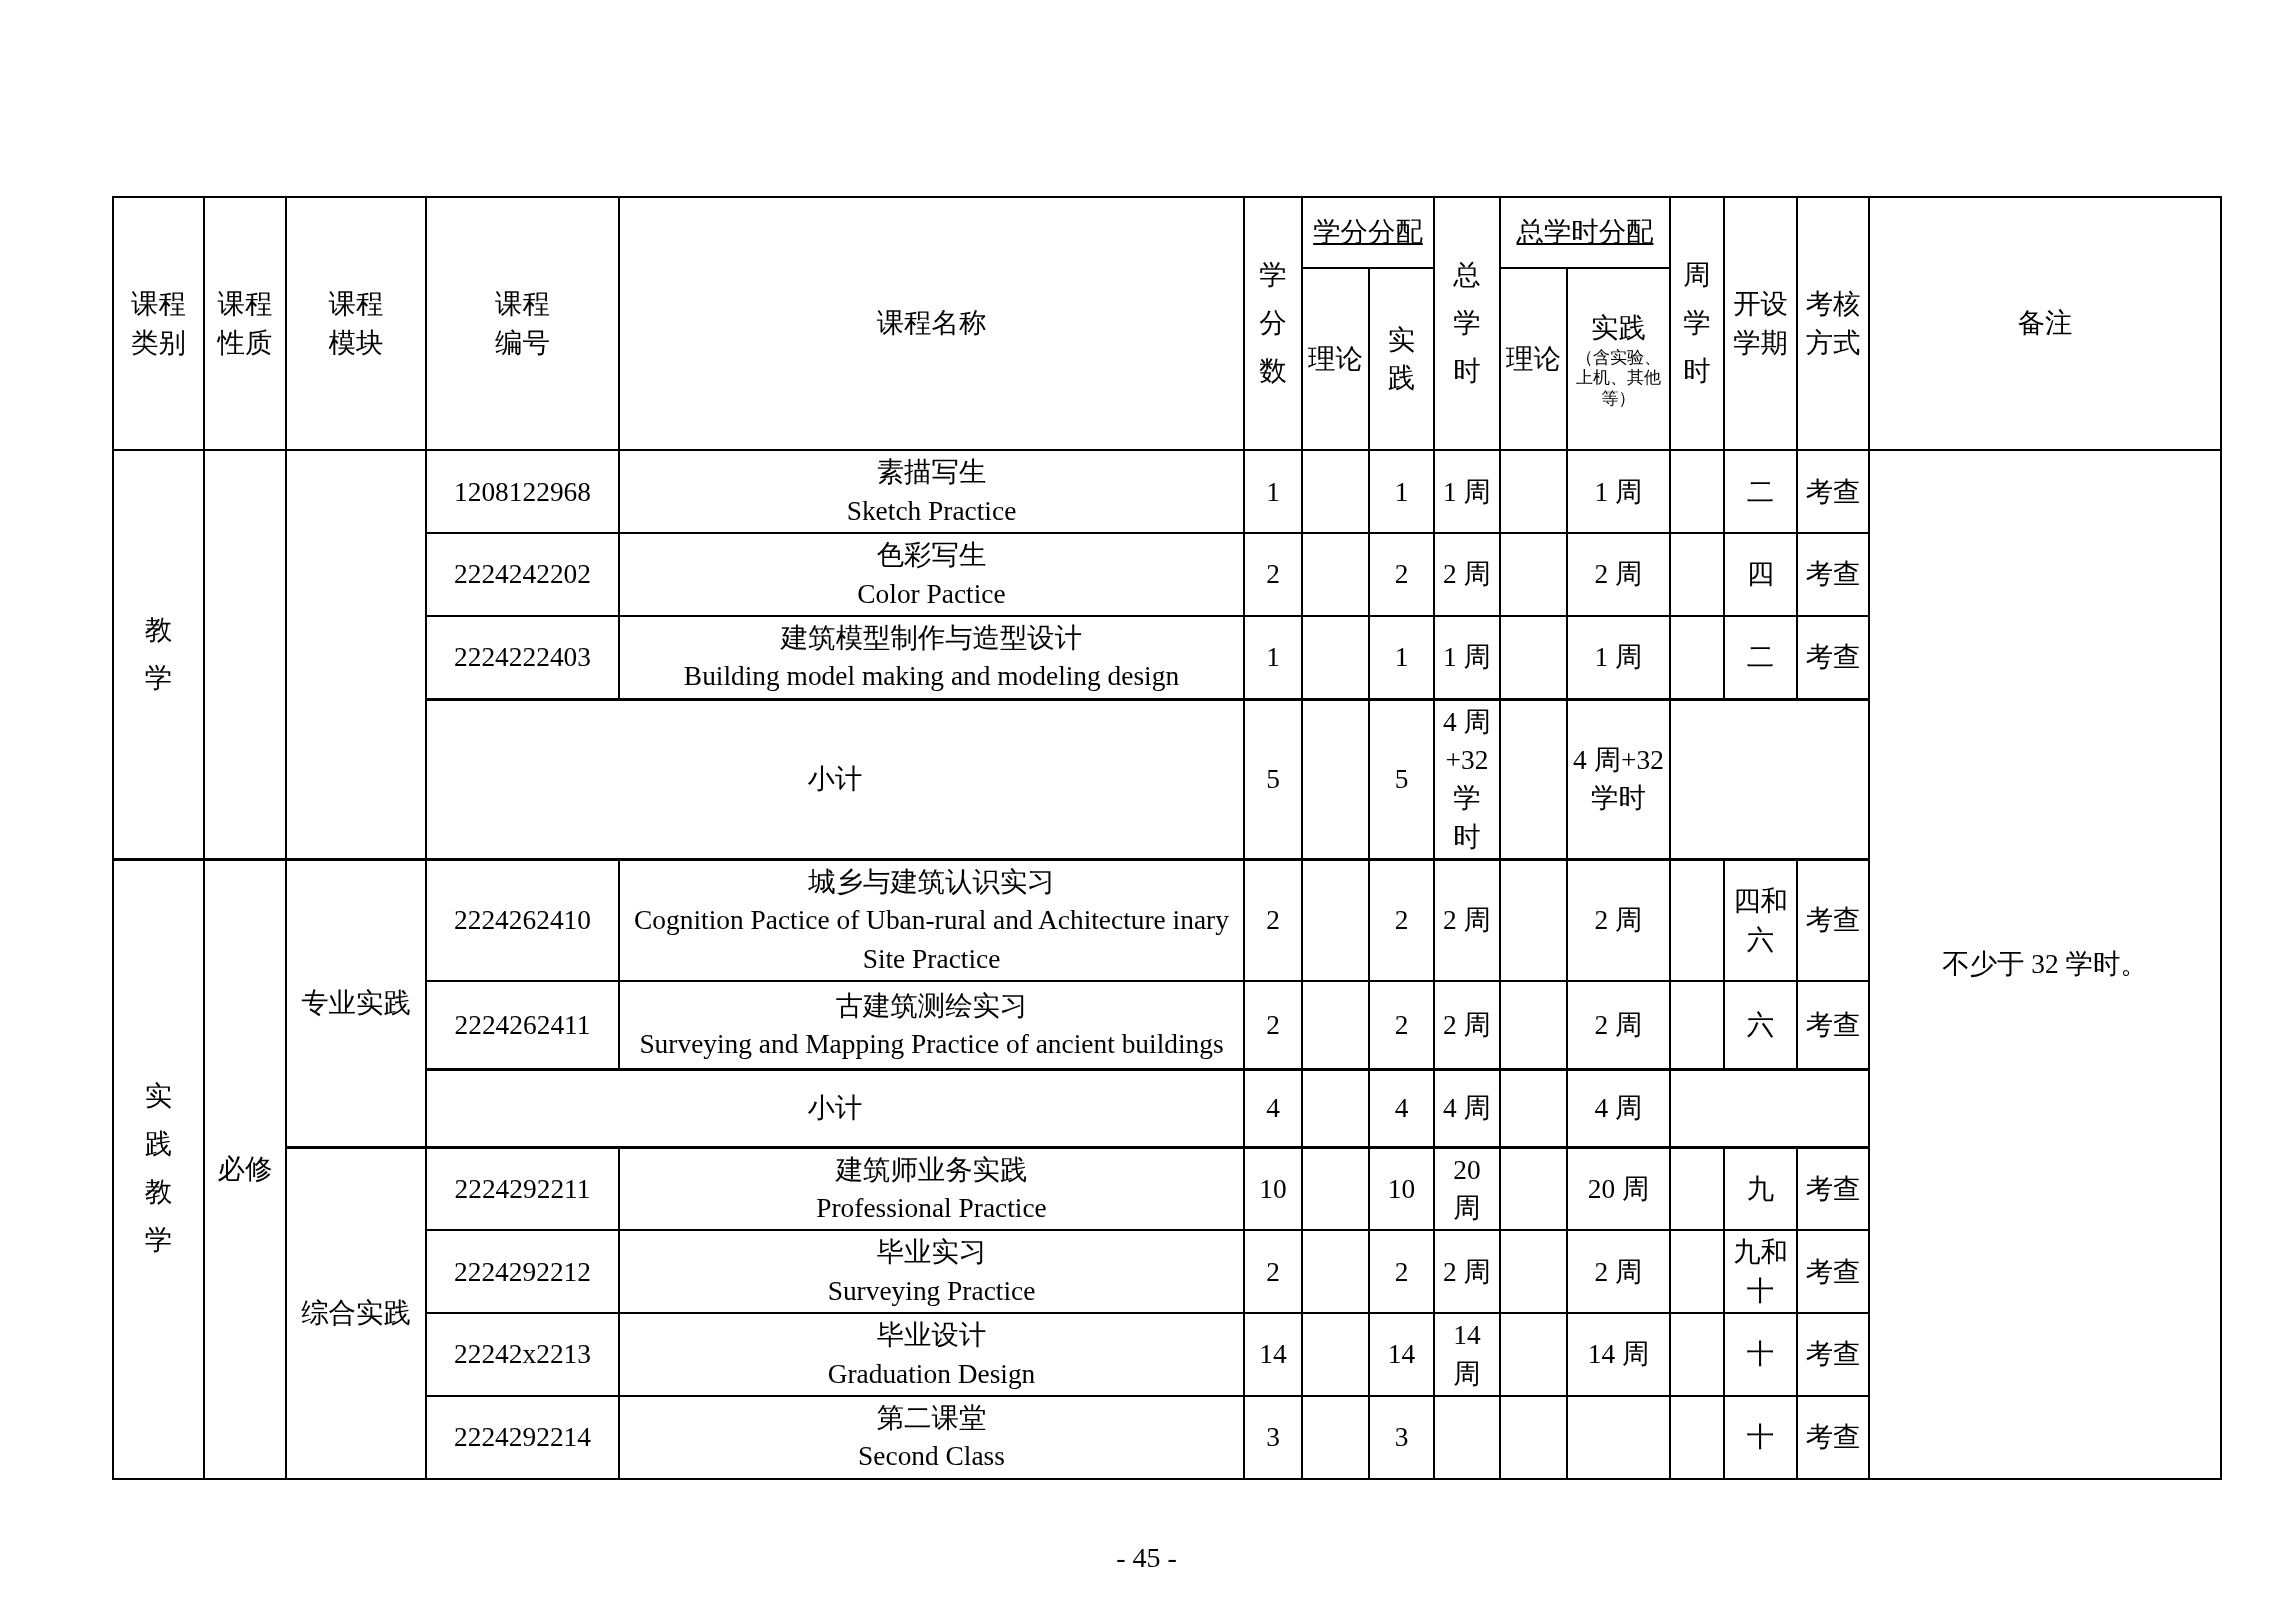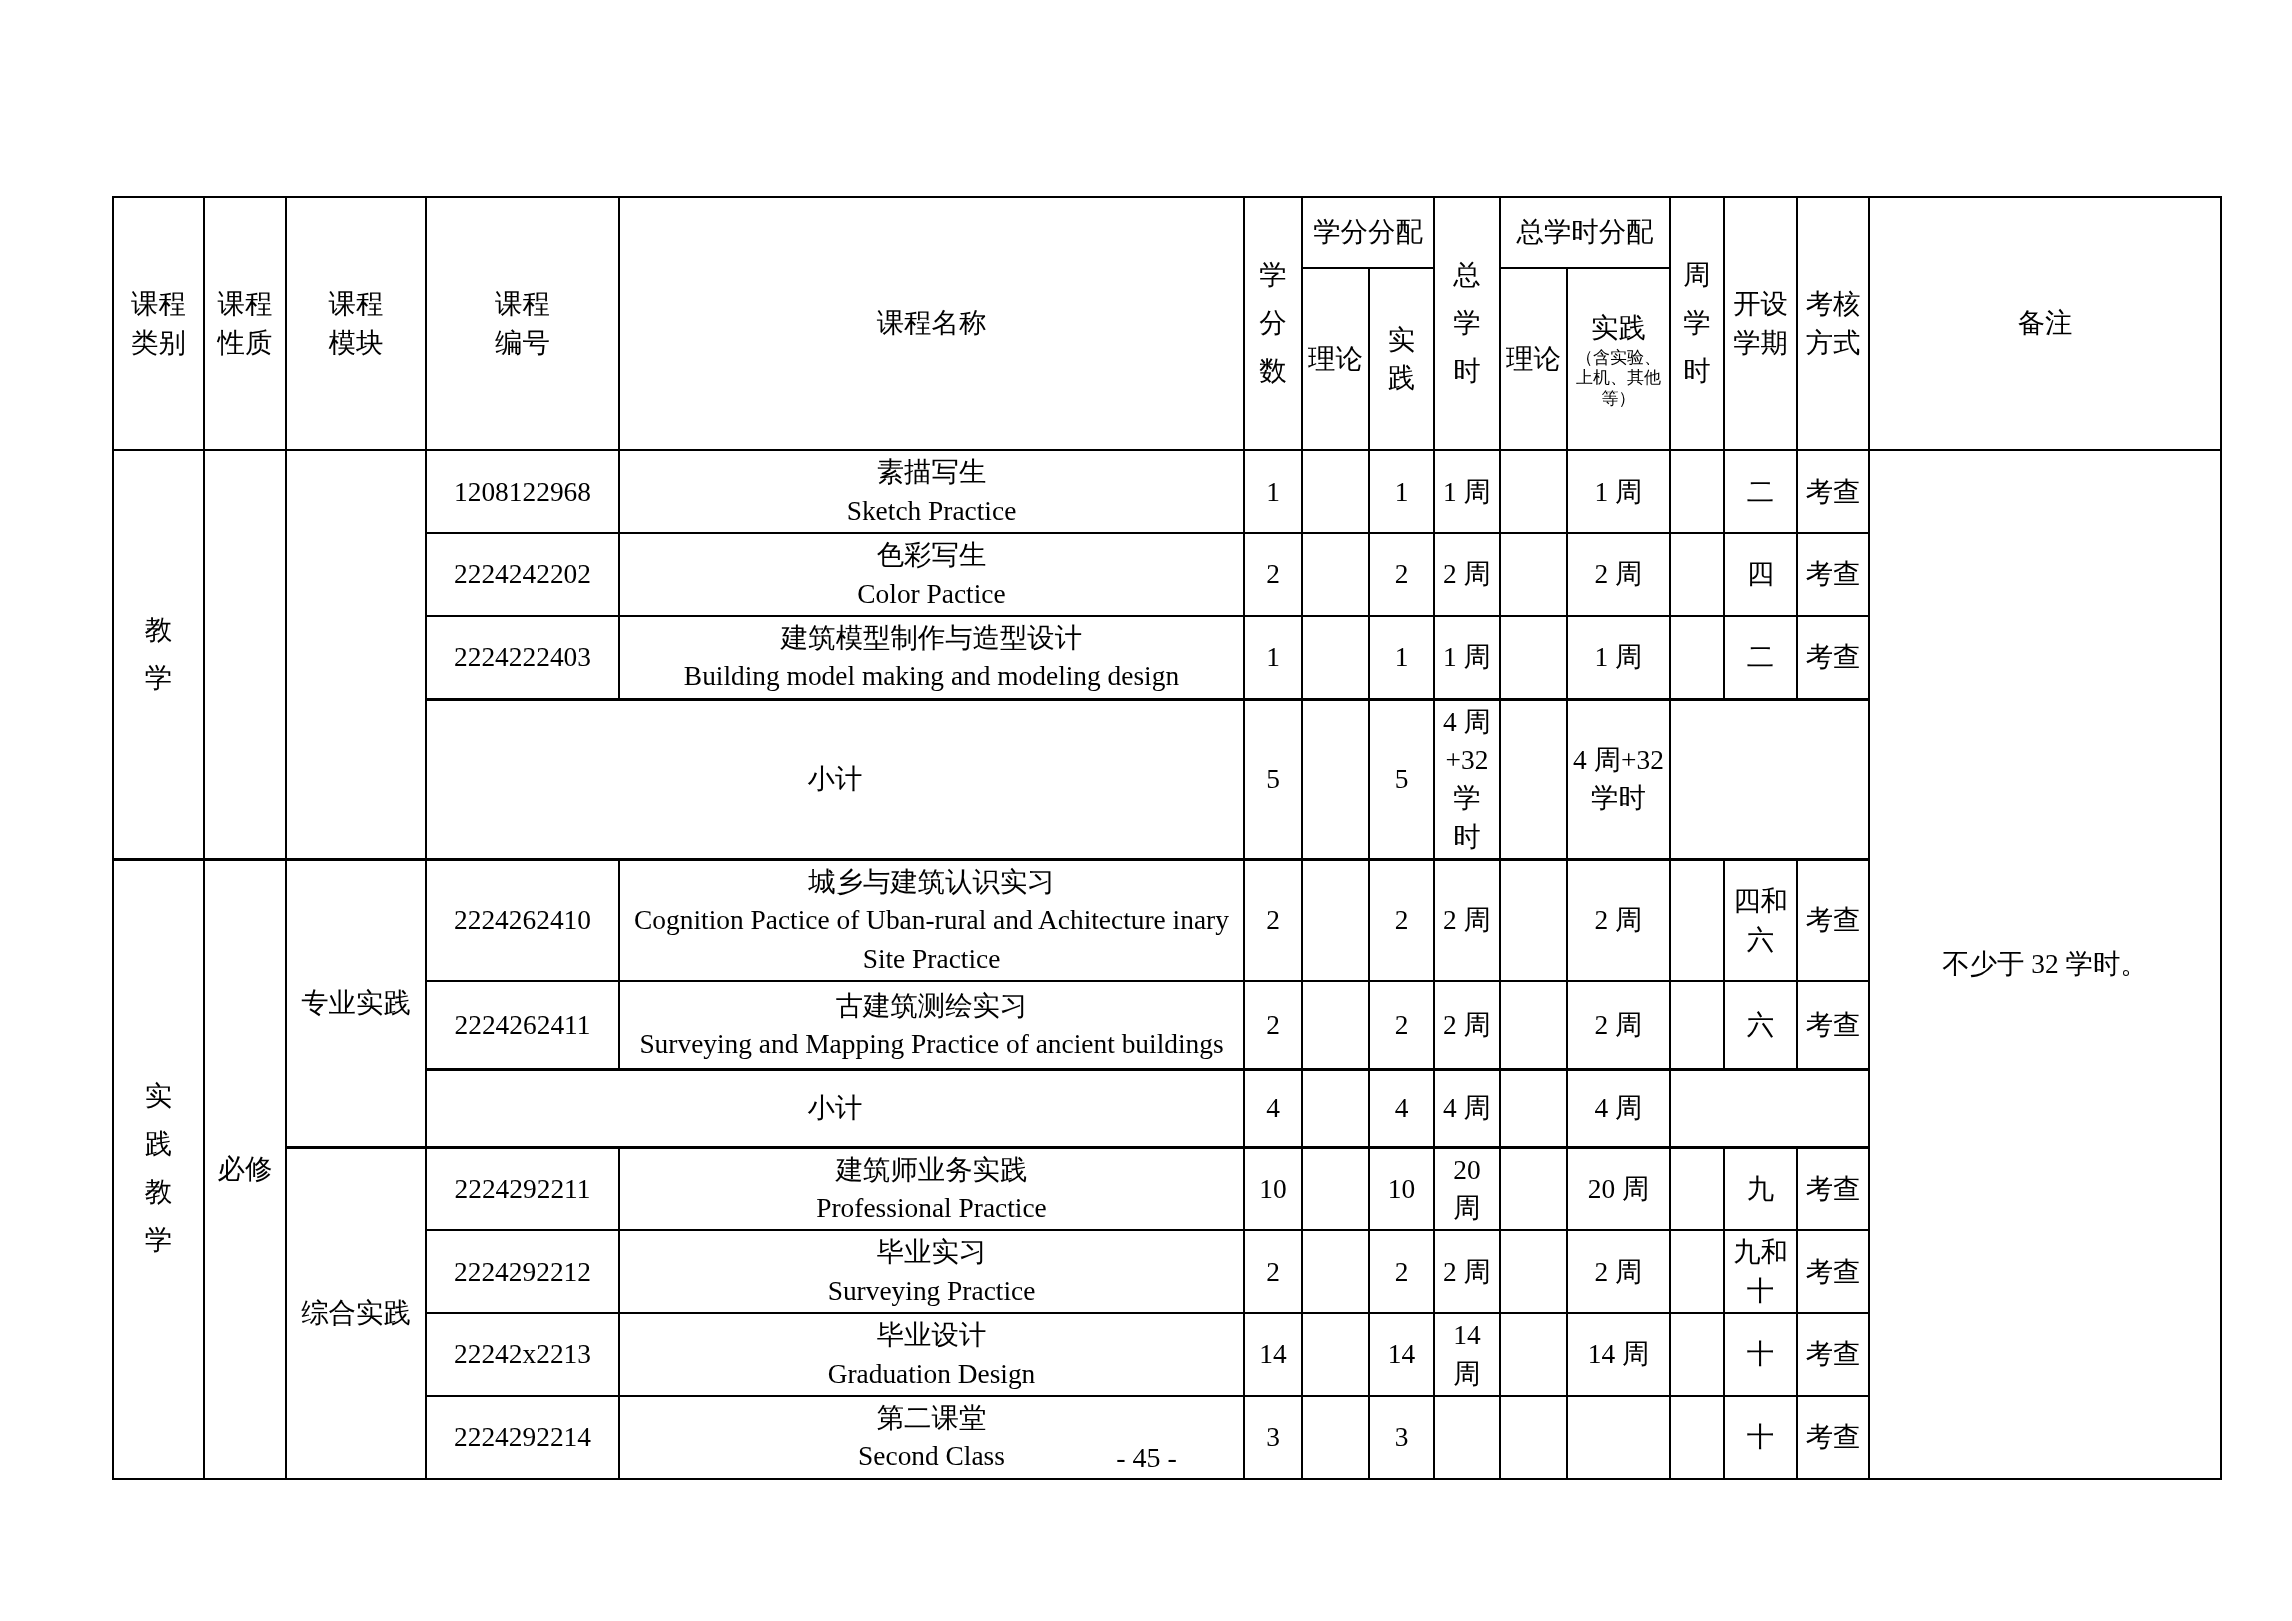--- a/index.html
+++ b/index.html
@@ -19,23 +19,23 @@
   }
   tr.hvy > td { border-top-width:3.9px; }
   .vert {
     display:inline-block; width:29px; word-break:break-all;
     line-height:1.75; vertical-align:middle;
   }
   td.cat-top { vertical-align:top; padding-top:7.8px; }
   td.remark-cell { vertical-align:top; text-align:left; padding:3.9px 7.8px; }
   td.namecell { padding:2px 7.8px;font-family:Liberation Serif, serif; }
   .note-small { font-size:17px; line-height:1.2; display:block; }
-  .grouphdr { font-size:27.4px; }
+  .grouphdr { font-size:27.4px;text-decoration:underline; }
   .page-num {
-    position:absolute; top:1442px; left:0; width:2293px;
+    position:absolute; top:1542px; left:0; width:2293px;
     text-align:center; font-size:28px;
   }
 </style>
 </head>
 <body>
 
 <div class="page">
 
   <table class="curr">
     <colgroup>

